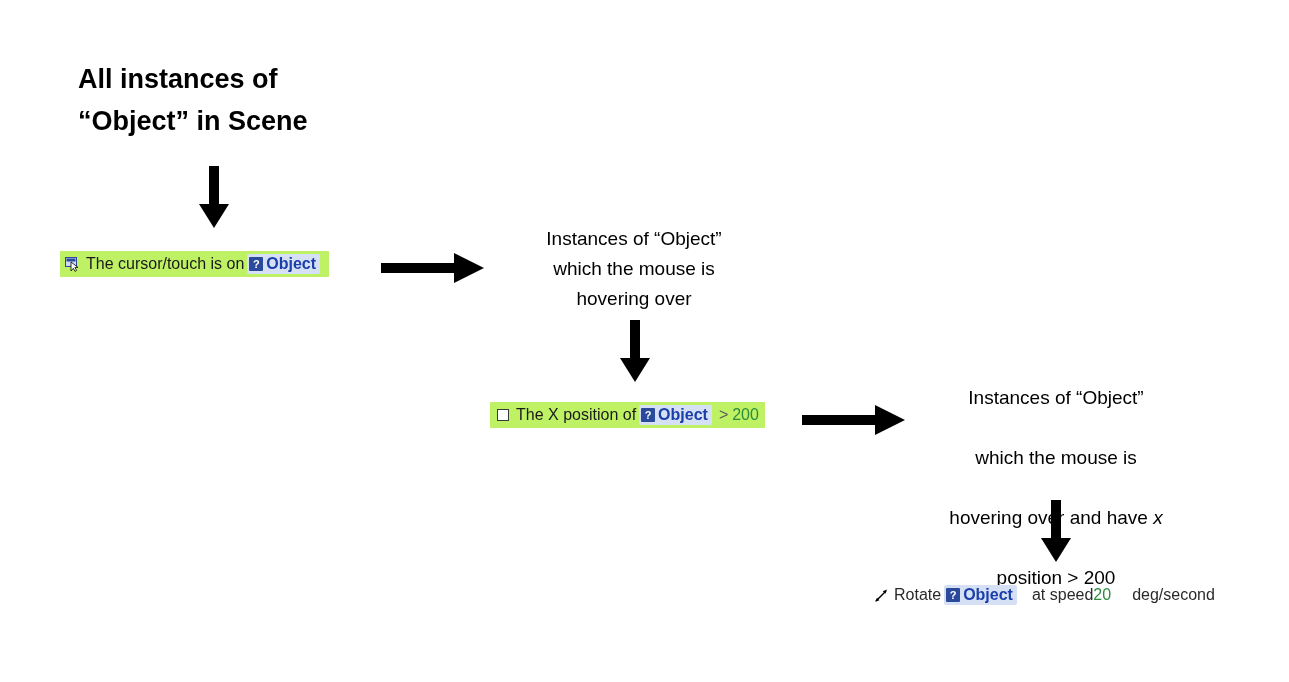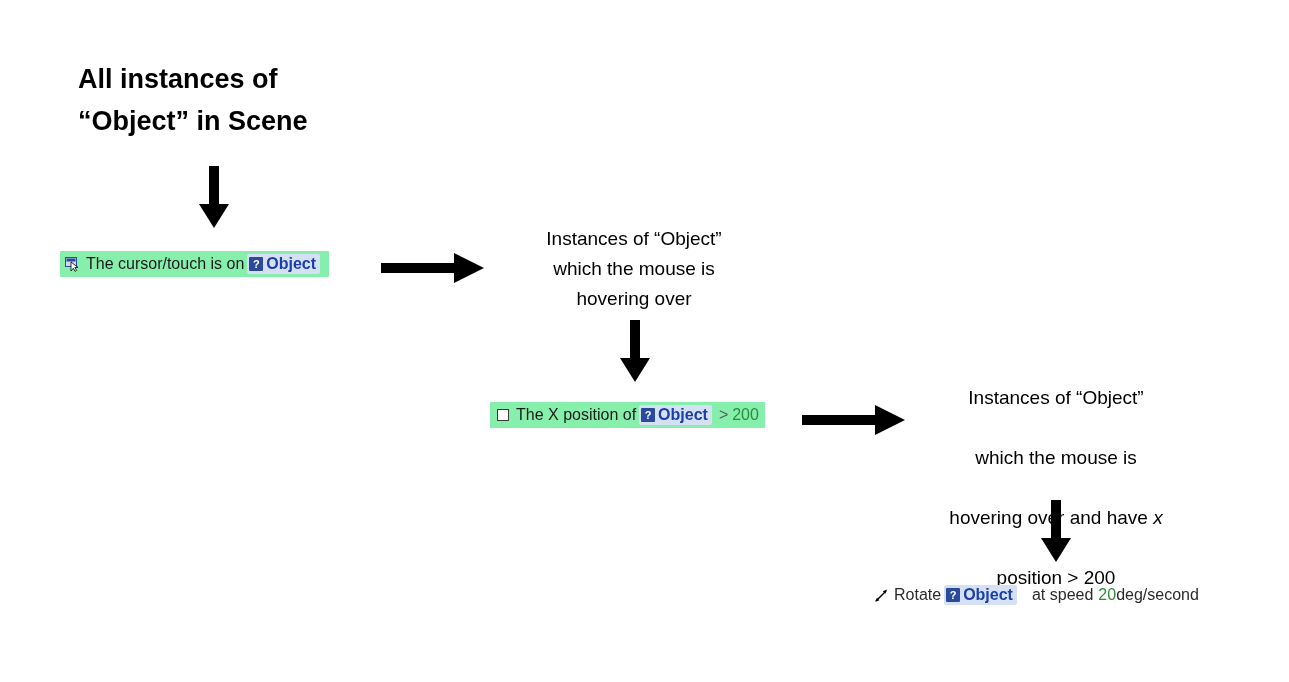--- a/index.html
+++ b/index.html
@@ -40,21 +40,21 @@
   
   .arrow-down, .arrow-right { display: block; }
 
   
   .cond-row {
     display: inline-flex;
     align-items: center;
     font-family: "Liberation Sans", sans-serif;
     font-size: 16px;
     color: #1a1a1a;
-    background: #86efac;
+    background: #bef264;
     padding: 3px 6px 3px 4px;
     white-space: nowrap;
     border-radius: 1px;
   }
   .cond-row.plain {
     background: transparent;
     padding-left: 0;
   }
   .cond-row .glyph {
     display: inline-flex;
@@ -200,15 +200,15 @@
       <polygon points="13,1.5 8.8,3.2 11.3,5.7" fill="#000000"></polygon>
       <polygon points="1.2,13.8 3,9.8 5.4,12.2" fill="#000000"></polygon>
     </svg>
   </span>
   <span class="txt-dim">Rotate</span>
   <span class="obj-chip">
     <span class="obj-icon">?</span>
     <span class="obj-name">Object</span>
   </span>
   <span class="txt-dim" style="margin-left:12px;">at speed</span>
-  <span class="num" style="margin-left:5px;">20</span>
-  <span class="txt-dim" style="margin-left:0;">deg/second</span>
+  <span class="num" style="">20</span>
+  <span class="txt-dim" style="margin-left:21px;">deg/second</span>
 </div>
 
 </body></html>

